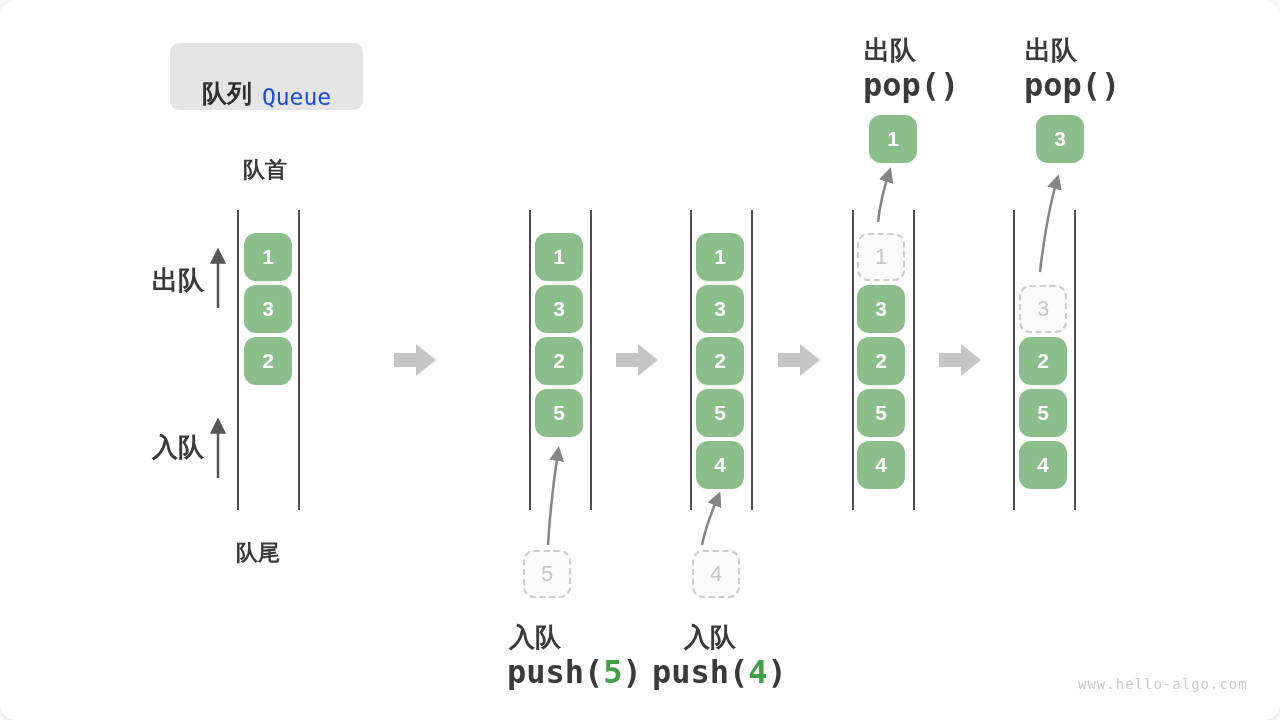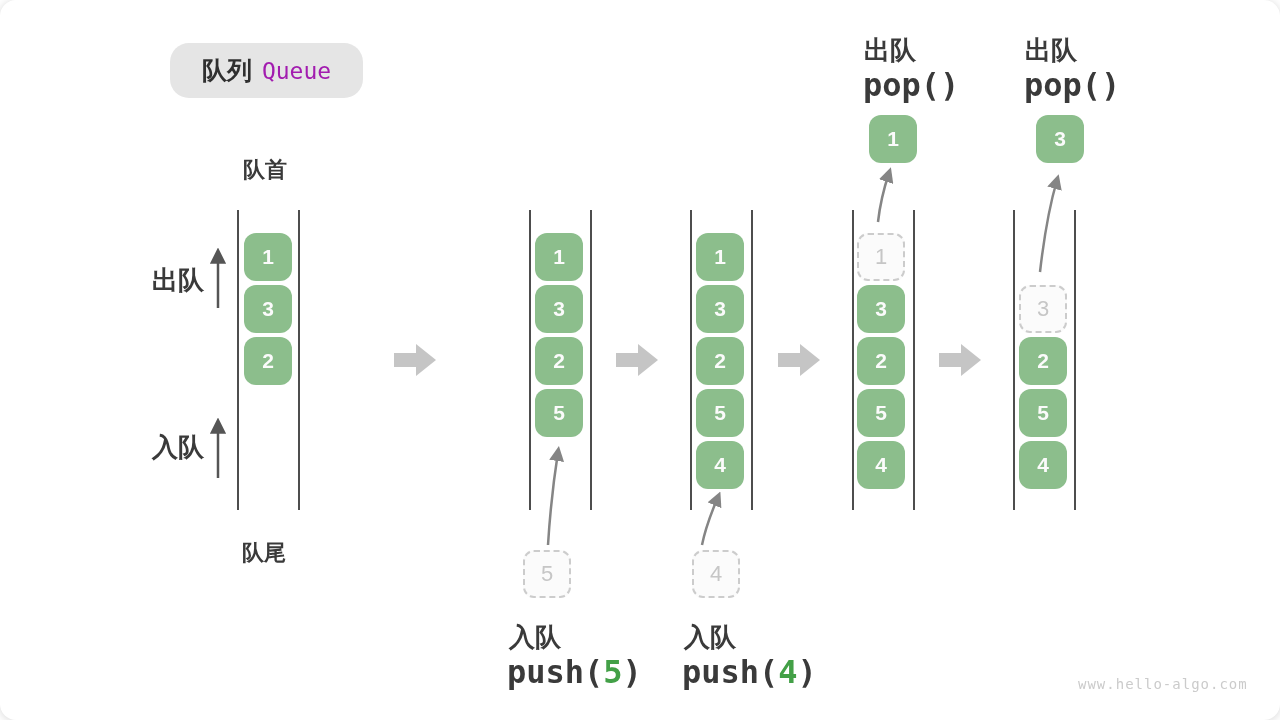--- a/index.html
+++ b/index.html
@@ -2,26 +2,26 @@
 <html><head>
 <meta charset="utf-8">
 <style>
   html,body{margin:0;padding:0;background:#ffffff;}
   .canvas{
     position:relative;width:1280px;height:720px;background:#ffffff;
     border-radius:16px;box-shadow:0 1px 10px rgba(0,0,0,.16);
     overflow:hidden;font-family:"Liberation Sans",sans-serif;
   }
   .title-box{
-    position:absolute;left:170px;top:43px;width:193px;height:55px;
-    background:#e5e5e5;border-radius:19px;display:flex;align-items:center;
+    position:absolute;left:170px;top:43px;width:193px;height:67px;
+    background:#e5e5e5;border-radius:9px;display:flex;align-items:flex-end;
     justify-content:center;gap:10px;
   }
   .title-zh{font-size:25px;font-weight:bold;color:#2f2f2f;}
-  .title-en{font-size:23px;color:#a21caf;font-family:"DejaVu Sans Mono",monospace;}
+  .title-en{font-size:23px;color:#1d4ed8;font-family:"DejaVu Sans Mono",monospace;}
   .lbl{position:absolute;color:#3a3a3a;font-weight:bold;font-size:22px;white-space:nowrap;}
   .op-zh{position:absolute;color:#3a3a3a;font-weight:bold;font-size:26px;white-space:nowrap;}
   .op-code{position:absolute;color:#3a3a3a;font-size:32px;font-weight:600;
     font-family:"DejaVu Sans Mono",monospace;white-space:nowrap;}
   .op-code .arg{color:#43a047;font-weight:bold;}
   .vline{position:absolute;top:210px;width:1.5px;height:300px;background:#4d4d4d;}
   .qbox{
     position:absolute;width:48px;height:48px;border-radius:12px;
     background:#8cbe8c;color:#fbfbfb;display:flex;align-items:center;
     justify-content:center;font-size:21px;font-weight:bold;box-sizing:border-box;
@@ -40,21 +40,21 @@
 <body>
 
 <div class="canvas">
 
   <div class="title-box">
     <span class="title-zh">队列</span>
     <span class="title-en">Queue</span>
   </div>
 
   <div class="lbl" style="left:243px;top:155px;">队首</div>
-  <div class="lbl" style="left:242px;top:538px;">队尾</div>
+  <div class="lbl" style="left:236px;top:538px;">队尾</div>
 
   <div class="op-zh" style="left:152px;top:263px;">出队</div>
   <div class="op-zh" style="left:152px;top:430px;">入队</div>
 
   <div class="state">
     <div class="vline" style="left:237px;"></div>
     <div class="vline" style="left:298px;"></div>
     <div class="qbox" style="left:244px;top:233px;">1</div>
     <div class="qbox" style="left:244px;top:285px;">3</div>
     <div class="qbox" style="left:244px;top:337px;">2</div>
@@ -75,21 +75,21 @@
   <div class="state">
     <div class="vline" style="left:690px;"></div>
     <div class="vline" style="left:751px;"></div>
     <div class="qbox" style="left:696px;top:233px;">1</div>
     <div class="qbox" style="left:696px;top:285px;">3</div>
     <div class="qbox" style="left:696px;top:337px;">2</div>
     <div class="qbox" style="left:696px;top:389px;">5</div>
     <div class="qbox" style="left:696px;top:441px;">4</div>
     <div class="qbox ghost" style="left:692px;top:550px;">4</div>
     <div class="op-zh" style="left:684px;top:620px;">入队</div>
-    <div class="op-code" style="left:682px;top:653px;"><span>push(</span><span class="arg">4</span><span>)</span></div>
+    <div class="op-code" style="left:652px;top:653px;"><span>push(</span><span class="arg">4</span><span>)</span></div>
   </div>
 
   <div class="state">
     <div class="vline" style="left:852px;"></div>
     <div class="vline" style="left:913px;"></div>
     <div class="op-zh" style="left:864px;top:33px;">出队</div>
     <div class="op-code" style="left:863px;top:66px;">pop()</div>
     <div class="qbox" style="left:869px;top:115px;">1</div>
     <div class="qbox ghost" style="left:857px;top:233px;">1</div>
     <div class="qbox" style="left:857px;top:285px;">3</div>

